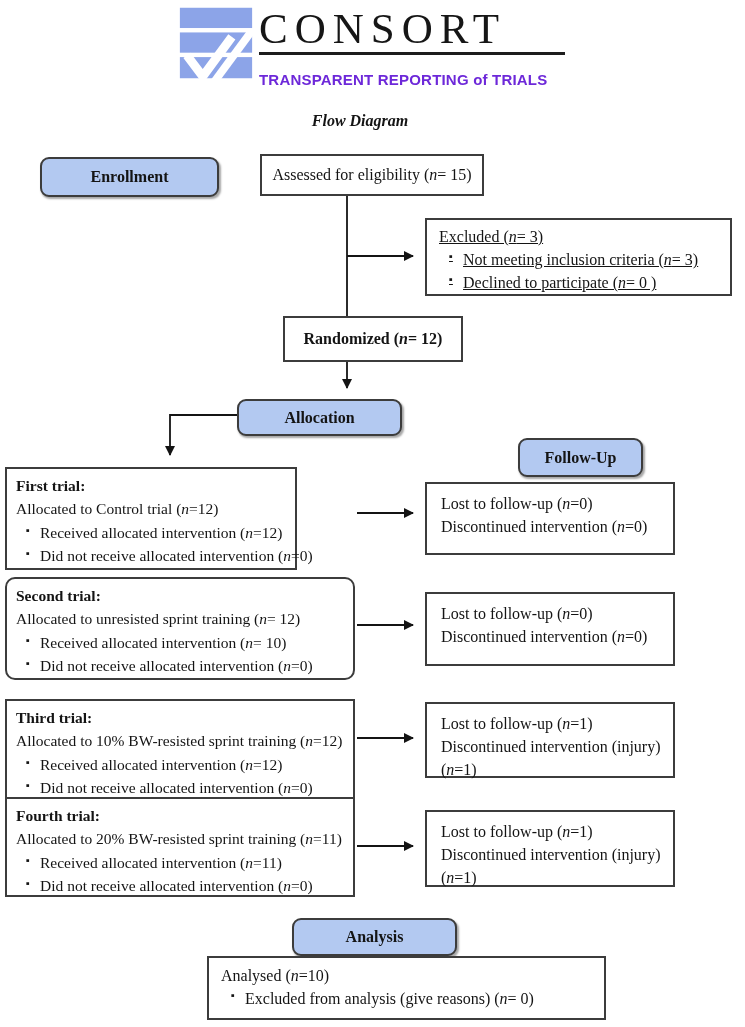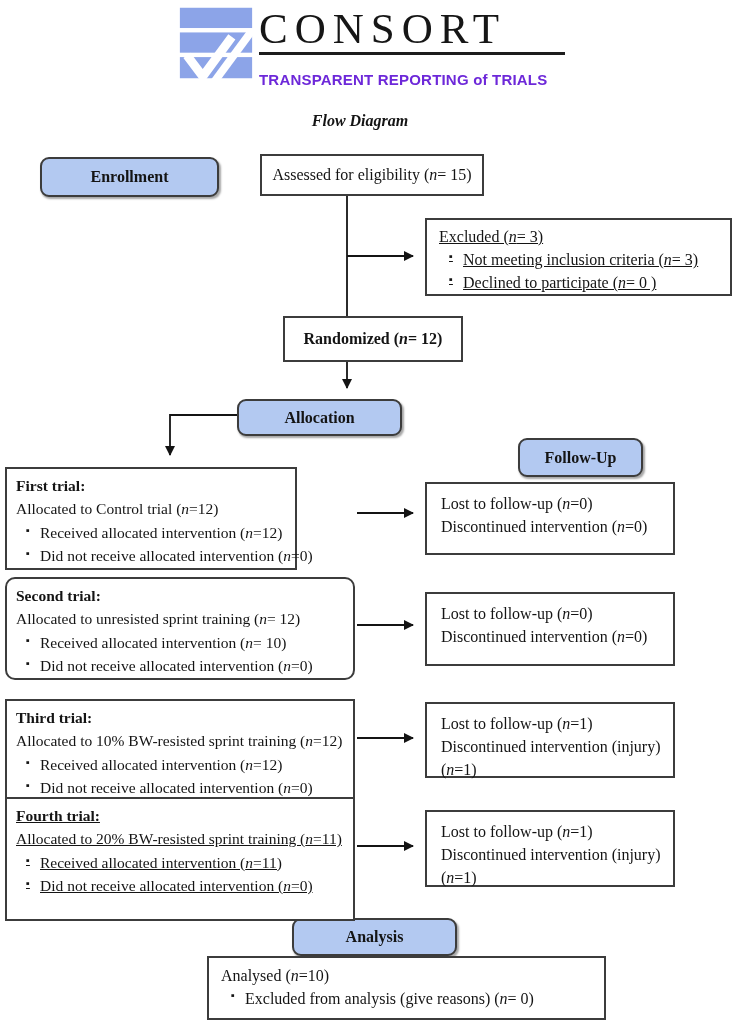--- a/index.html
+++ b/index.html
@@ -46,21 +46,21 @@
     position:absolute;background:#fff;border:2px solid var(--box-border);
     font-size:15.5px;line-height:1.5;box-sizing:border-box;
   }
   .wbox.center{display:flex;align-items:center;justify-content:center;font-size:16px;}
   .box-assessed{left:260px;top:154px;width:224px;height:42px;}
   .box-excluded{left:425px;top:218px;width:307px;height:78px;padding:5px 8px 0 12px;font-size:16px;line-height:1.45;text-decoration:underline;}
   .box-randomized{left:283px;top:316px;width:180px;height:46px;font-weight:bold;}
   .box-trial-1{left:5px;top:467px;width:292px;height:103px;}
   .box-trial-2{left:5px;top:577px;width:350px;height:103px;border-radius:10px;}
   .box-trial-3{left:5px;top:687px;width:350px;height:100px;margin-top:12px;}
-  .box-trial-4{left:5px;top:797px;width:350px;height:124px;text-decoration:underline;}
+  .box-trial-4{left:5px;top:797px;width:350px;height:100px;}
   .trial{padding:5px 3px 0 9px;white-space:nowrap;}
   .trial .t-title{font-weight:bold;}
   .box-fu{left:425px;width:250px;padding:8px 8px 0 14px;font-size:16px;line-height:1.45;}
   .box-fu-1{top:482px;height:73px;}
   .box-fu-2{top:592px;height:74px;}
   .box-fu-3{top:702px;height:76px;}
   .box-fu-4{top:810px;height:77px;}
   .box-analysed{left:207px;top:956px;width:399px;height:64px;padding:6px 8px 0 12px;font-size:16px;line-height:1.45;}
   
   .bullet-row{display:flex;white-space:nowrap;}

